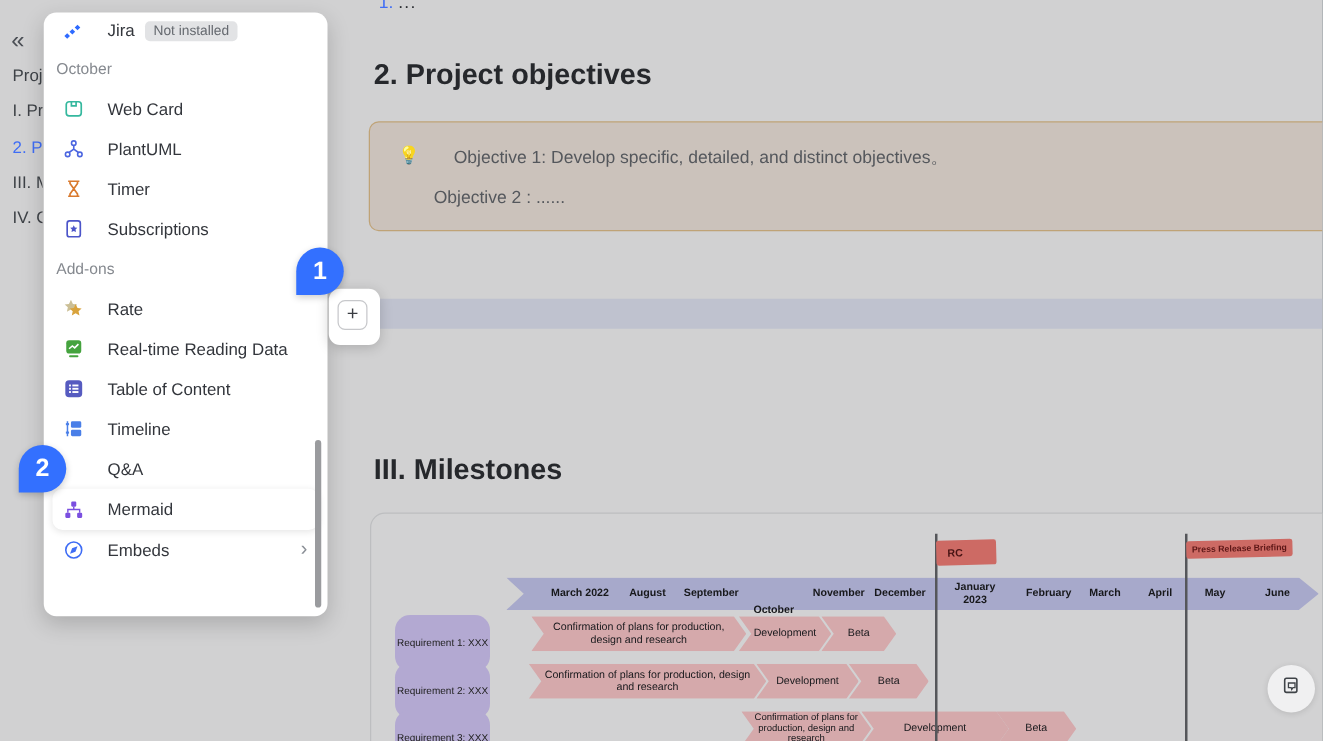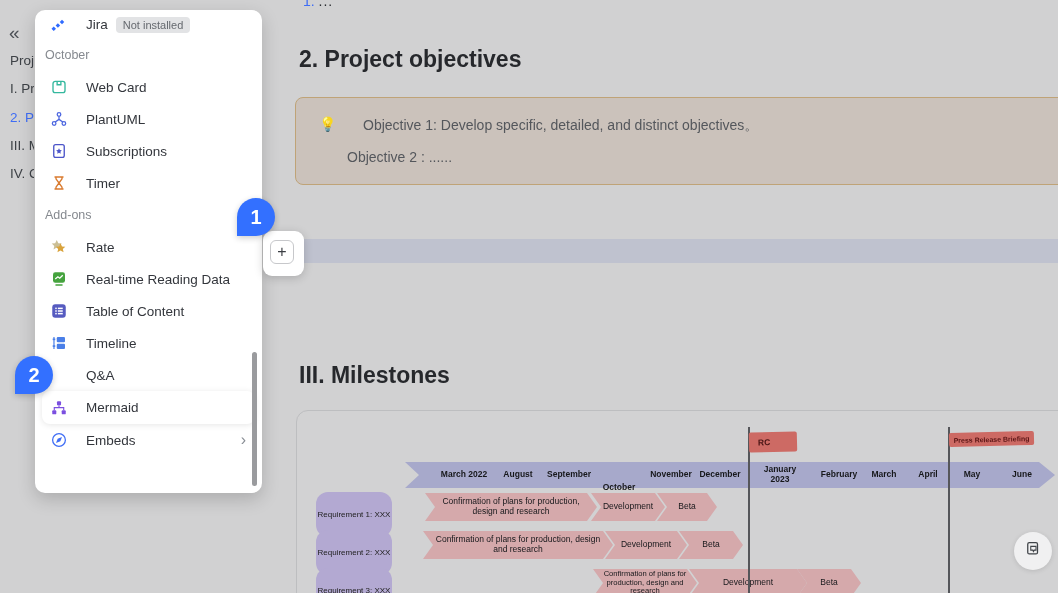--- a/index.html
+++ b/index.html
@@ -189,34 +189,34 @@
             <circle cx="12" cy="6" r="2.4"></circle>
             <circle cx="5.5" cy="18" r="2.4"></circle>
             <circle cx="18.5" cy="18" r="2.4"></circle>
             <path d="M12 8.5v4M12 12.5l-5 3.5M12 12.5l5 3.5"></path>
           </svg>
       </span>
       <span class="mlabel">PlantUML</span>
     </div>
     <div class="mrow">
       <span class="micon">
+        <svg width="18" height="18" viewBox="0 0 24 24" fill="none" stroke="#d97a2e" stroke-width="1.8" stroke-linejoin="round">
+            <path d="M6 4h12M6 20h12M8 4v2.5L12 12l-4 5.5V20M16 4v2.5L12 12l4 5.5V20"></path>
+          </svg>
+      </span>
+      <span class="mlabel">Timer</span>
+    </div>
+    <div class="mrow">
+      <span class="micon">
         <svg width="18" height="18" viewBox="0 0 24 24">
             <rect x="5" y="3.5" width="14" height="17" rx="2.5" fill="none" stroke="#4c55c9" stroke-width="1.8"></rect>
             <path fill="#4c55c9" d="M12 8.2l1.2 2.4 2.6.4-1.9 1.9.5 2.6-2.4-1.2-2.4 1.2.5-2.6-1.9-1.9 2.6-.4z"></path>
           </svg>
       </span>
       <span class="mlabel">Subscriptions</span>
-    </div>
-    <div class="mrow">
-      <span class="micon">
-        <svg width="18" height="18" viewBox="0 0 24 24" fill="none" stroke="#d97a2e" stroke-width="1.8" stroke-linejoin="round">
-            <path d="M6 4h12M6 20h12M8 4v2.5L12 12l-4 5.5V20M16 4v2.5L12 12l4 5.5V20"></path>
-          </svg>
-      </span>
-      <span class="mlabel">Timer</span>
     </div>
 
     <div class="mhead">Add-ons</div>
 
     <div class="mrow">
       <span class="micon">
         <svg width="18" height="18" viewBox="0 0 24 24">
             <path fill="#cbbf96" d="M9 2.5l2.1 4.5 4.6.4-3.4 3.1 1 4.7-4.3-2.5-4.3 2.5 1-4.7L2.3 7.4l4.6-.4z"></path>
             <path fill="#d9a33c" d="M14 7l2 4.2 4.4.4-3.3 3 1 4.5-4.1-2.4-4.1 2.4 1-4.5-3.3-3 4.4-.4z"></path>
           </svg>

